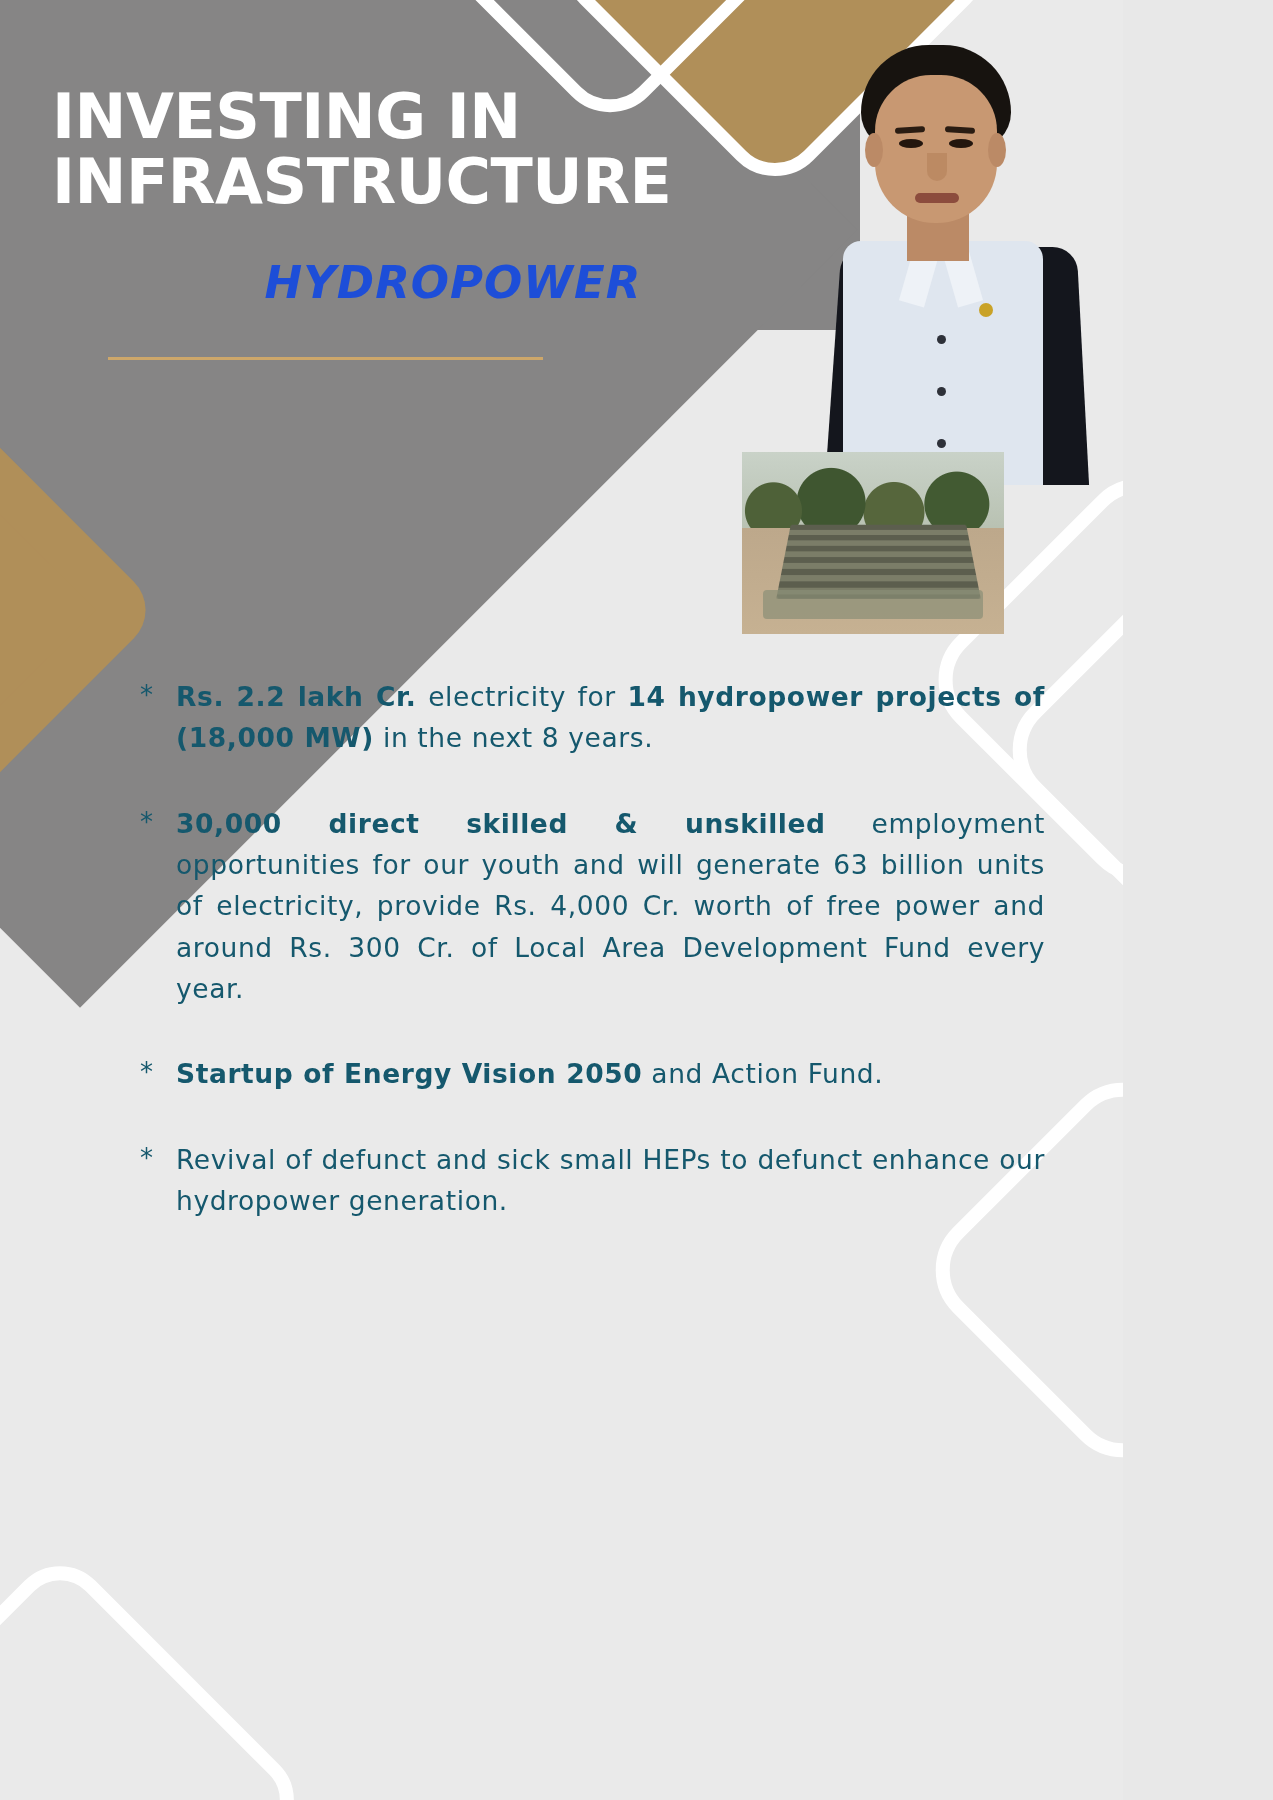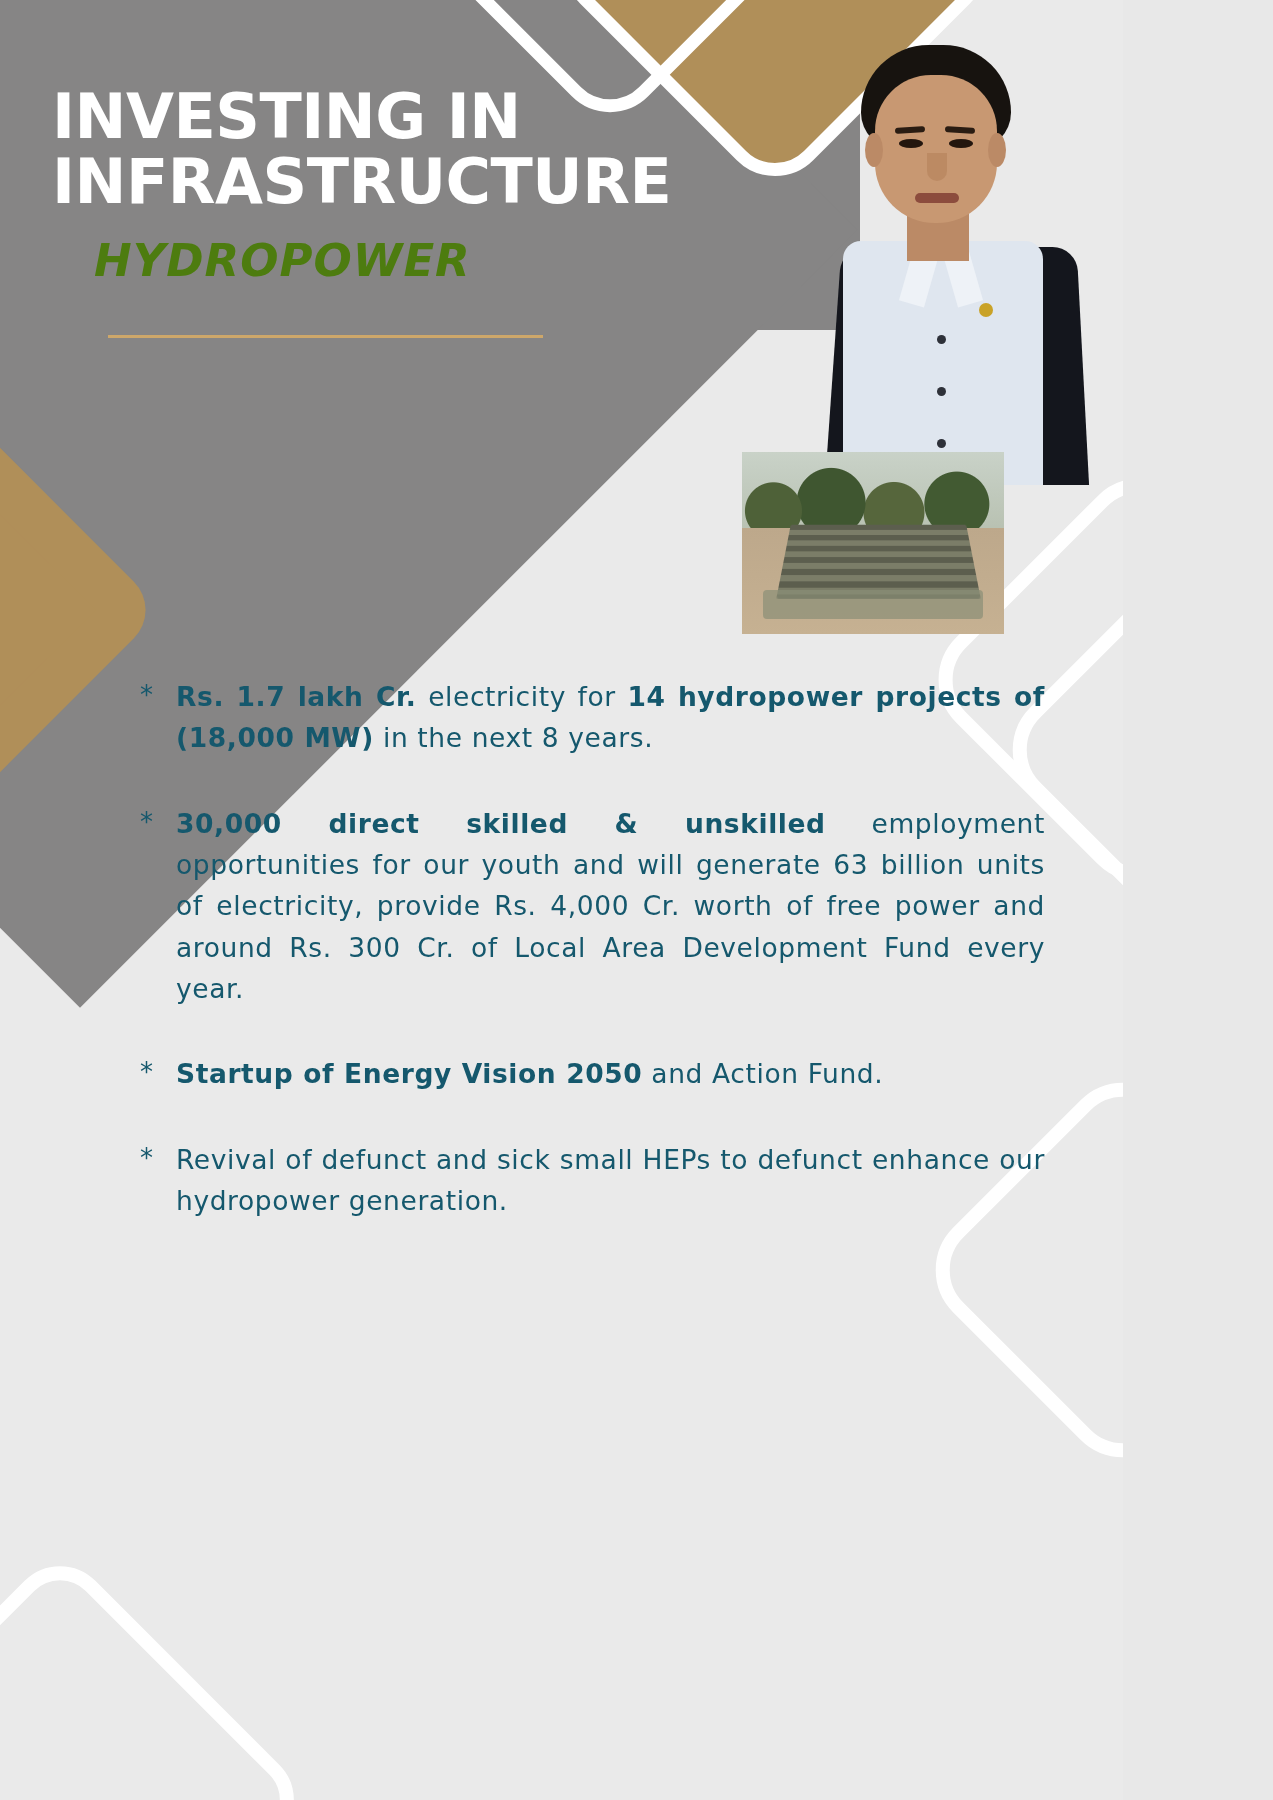--- a/index.html
+++ b/index.html
@@ -97,27 +97,28 @@
   .title {
     font-family: "DejaVu Sans", sans-serif;
     font-weight: bold;
     font-size: 62px;
     line-height: 1.05;
     letter-spacing: -0.5px;
     color: #ffffff;
     text-transform: uppercase;
   }
   .subtitle {
-    margin-top: 20px;
+    margin-top: 42px;
     margin-left: 42px;
     font-size: 45px;
     font-weight: bold;
     font-style: italic;
-    color: #4d7c0f;
+    color: #1d4ed8;
     letter-spacing: 1px;
+    text-align: center;
   }
   .rule {
     margin-top: 48px;
     margin-left: 56px;
     width: 435px;
     height: 3px;
     background: #cda76a;
   }
 
   
@@ -306,21 +307,21 @@
     <div class="dam-sky"></div>
     <div class="dam-trees"></div>
     <div class="dam-ground"></div>
     <div class="dam-structure"></div>
     <div class="dam-water"></div>
   </div>
 
   <div class="bullets">
     <div class="bullet">
       <span class="star">*</span>
-      <span class="text"><b>Rs. 1.7 lakh Cr.</b><span> electricity for </span><b>14 hydropower projects of (18,000 MW)</b><span> in the next 8 years.</span></span>
+      <span class="text"><b>Rs. 2.2 lakh Cr.</b><span> electricity for </span><b>14 hydropower projects of (18,000 MW)</b><span> in the next 8 years.</span></span>
     </div>
     <div class="bullet">
       <span class="star">*</span>
       <span class="text"><b>30,000 direct skilled &amp; unskilled</b><span> employment opportunities for our youth and will generate 63 billion units of electricity, provide Rs. 4,000 Cr. worth of free power and around Rs. 300 Cr. of Local Area Development Fund every year.</span></span>
     </div>
     <div class="bullet">
       <span class="star">*</span>
       <span class="text"><b>Startup of Energy Vision 2050</b><span> and Action Fund.</span></span>
     </div>
     <div class="bullet">

